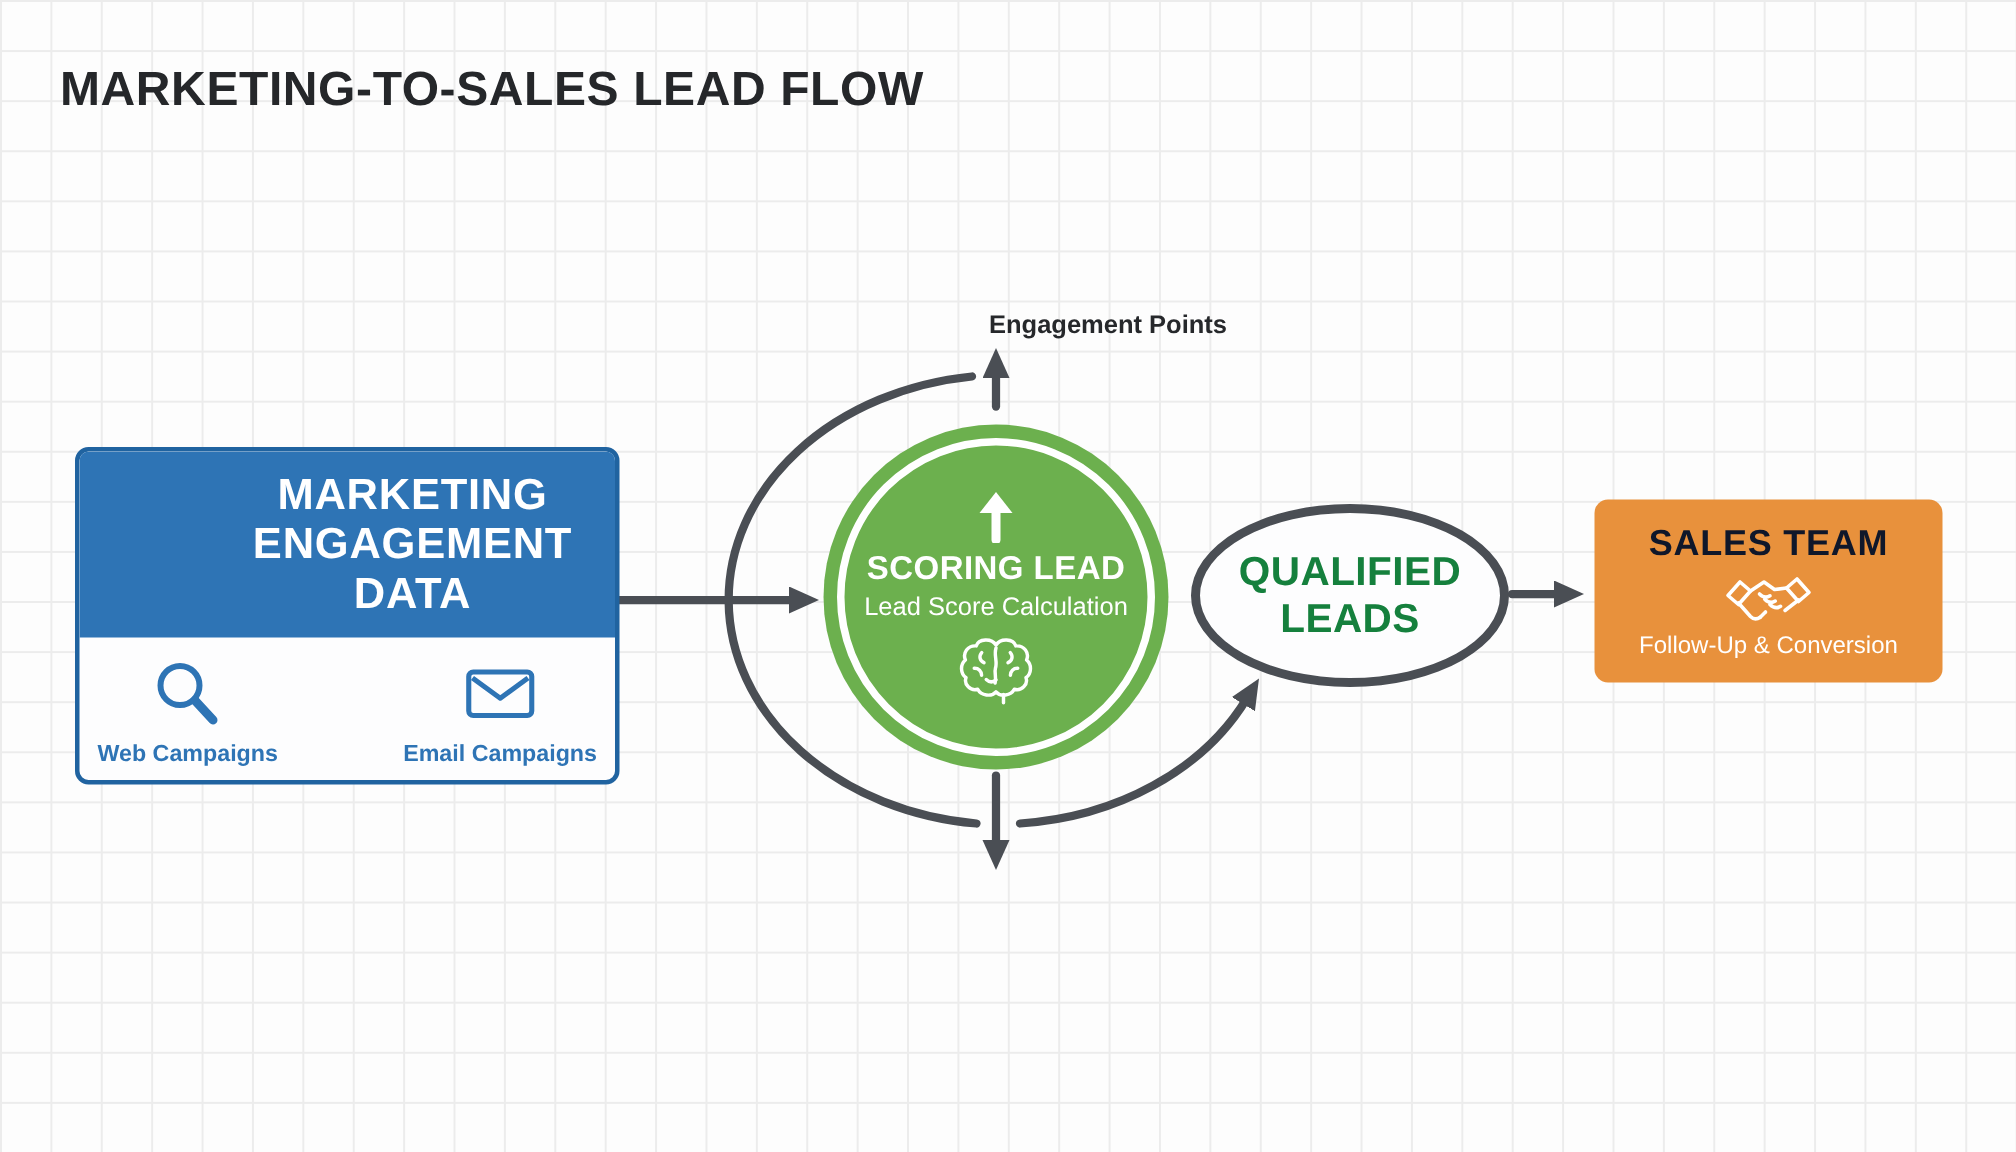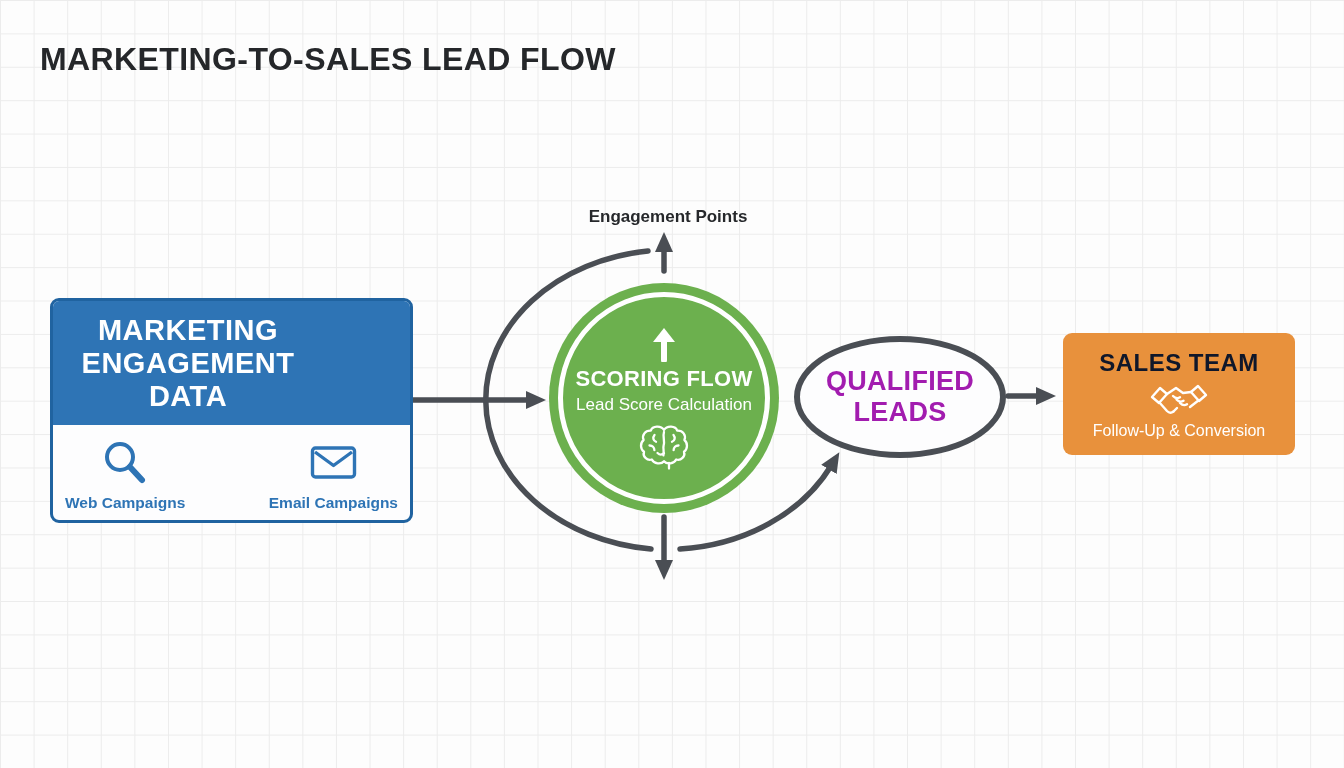--- a/index.html
+++ b/index.html
@@ -20,21 +20,21 @@
   }
   svg.overlay { position:absolute; left:0; top:0; width:1344px; height:768px; }
 
   
   .mkt-box {
     position:absolute; left:50px; top:298px; width:363px; height:225px;
     border:3px solid #2063a0; border-radius:9px; overflow:hidden;
     background:#fdfdfe;
   }
   .mkt-head {
-    height:124px; background:#2e74b5; display:flex; align-items:center; justify-content:flex-start;
+    height:124px; background:#2e74b5; display:flex; align-items:center; justify-content:flex-end;
   }
   .mkt-head-title {
     width:270px; text-align:center; color:#ffffff; font-weight:bold;
     font-size:29px; line-height:33px; letter-spacing:0.5px;
   }
   .mkt-body {
     height:95px; display:flex; justify-content:space-between;
     padding:6px 12px 8px 12px;
   }
   .channel { display:flex; flex-direction:column; align-items:center; justify-content:flex-end; }
@@ -48,34 +48,34 @@
     display:flex; flex-direction:column; align-items:center; justify-content:center;
   }
   .score-circle::before {
     content:""; position:absolute; inset:9px; border:5px solid #ffffff; border-radius:50%;
   }
   .score-title { color:#fff; font-weight:bold; font-size:22px; letter-spacing:0.3px; margin-top:4px; }
   .score-sub { color:#fff; font-size:17px; margin-top:3px; }
   .score-circle svg { display:block; }
 
   .flow-label {
-    position:absolute; width:300px; text-align:center;
+    position:absolute; width:300px; text-align:right;
     font-size:17px; font-weight:bold; color:#26282b;
   }
   .flow-label.top { left:518px; top:207px; }
   .flow-label.bottom { left:521px; top:589px; }
 
   
   .leads-ellipse {
     position:absolute; left:794px; top:336px; width:212px; height:122px;
     border:6px solid #4a4e54; border-radius:50%; background:#fdfdfe;
     display:flex; align-items:center; justify-content:center;
   }
   .leads-title {
-    width:170px; text-align:center; color:#a21caf; font-weight:bold;
+    width:170px; text-align:center; color:#15803d; font-weight:bold;
     font-size:27px; line-height:31px; letter-spacing:0.3px;
   }
 
   
   .sales-box {
     position:absolute; left:1063px; top:333px; width:232px; height:122px;
     background:#e8913c; border-radius:9px;
     display:flex; flex-direction:column; align-items:center; justify-content:center;
   }
   .sales-title { color:#0f172a; font-weight:bold; font-size:24px; letter-spacing:0.5px; }
@@ -131,21 +131,21 @@
     </div>
   </div>
 
   <div class="score-circle">
     <span>
       <svg width="40" height="36" viewBox="0 0 40 36">
         <polygon points="9,16 20,2 31,16" fill="#ffffff"></polygon>
         <line x1="20" y1="12" x2="20" y2="34" stroke="#ffffff" stroke-width="6" stroke-linecap="round"></line>
       </svg>
     </span>
-    <div class="score-title">SCORING FLOW</div>
+    <div class="score-title">SCORING LEAD</div>
     <div class="score-sub">Lead Score Calculation</div>
     <span style="margin-top:8px;">
       <svg width="50" height="48" viewBox="0 0 50 48">
         <g fill="none" stroke="#ffffff" stroke-width="2.3" stroke-linecap="round" stroke-linejoin="round">
           <path d="M25 7 C22 2.2 13.4 2.6 11.8 7.6 C6.2 7.2 2.6 12.2 4.6 17 C1 20 1.2 26 5 28.8 C3.4 33.4 8 37.9 12.8 36.5 C15 40.8 22 41.8 25 38.2 C28 41.8 35 40.8 37.2 36.5 C42 37.9 46.6 33.4 45 28.8 C48.8 26 49 20 45.4 17 C47.4 12.2 43.8 7.2 38.2 7.6 C36.6 2.6 28 2.2 25 7 Z"></path>
           <path d="M25 9 C23.4 14 26.2 18 24.6 22.6 C23.8 25.4 25.4 28.6 24.4 32.4"></path>
           <path d="M15.5 12 C13.4 14.6 14.2 17.6 17 18.8"></path>
           <path d="M34.5 12 C36.6 14.6 35.8 17.6 33 18.8"></path>
           <path d="M10.5 22.5 C13.4 22.4 15.4 24.4 15.4 27.2"></path>
           <path d="M39.5 22.5 C36.6 22.4 34.6 24.4 34.6 27.2"></path>

